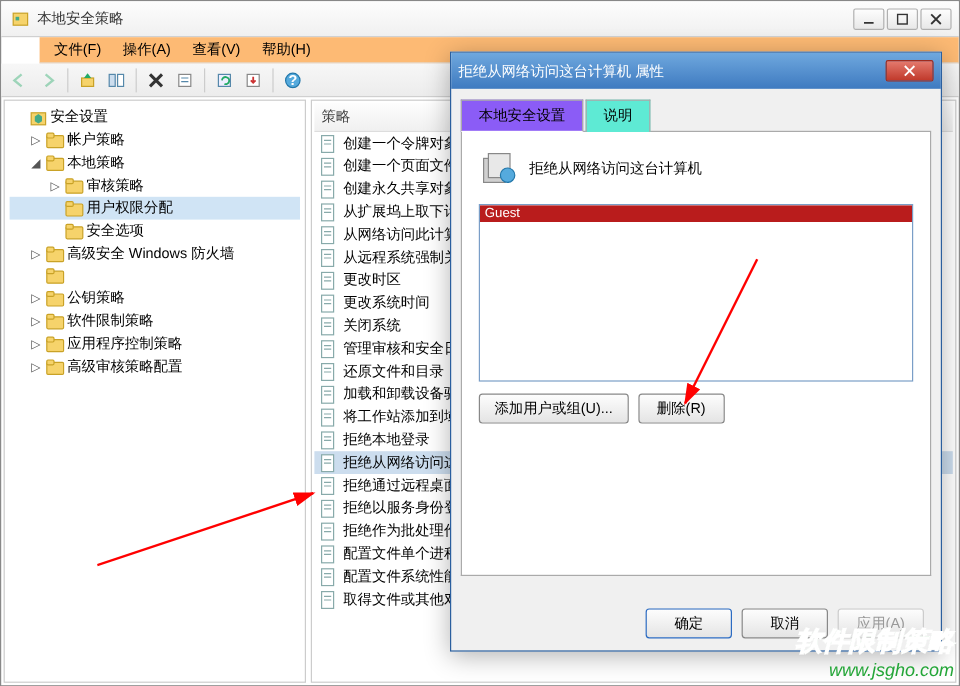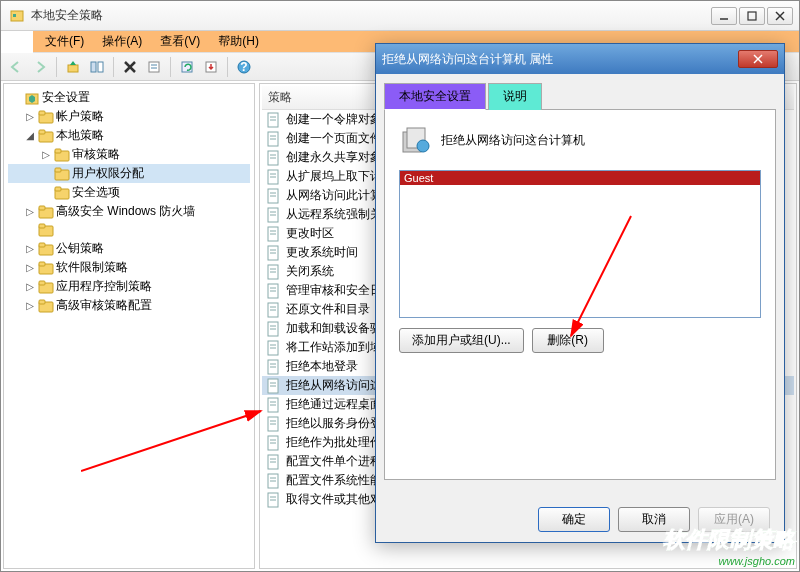--- a/index.html
+++ b/index.html
@@ -56,21 +56,21 @@
 .btn { padding: 3px 12px; border: 1px solid #888; background: linear-gradient(#fdfdfd,#e4e4e4); border-radius: 3px; cursor: pointer; min-width: 72px; text-align: center; }
 .btn.primary { border-color: #2b6bc2; }
 .btn.disabled { color: #999; border-color: #ccc; cursor: default; }
 .dlg-buttons { position: absolute; bottom: 10px; right: 14px; display: flex; gap: 8px; }
 
 
 .arrow { position: absolute; pointer-events: none; }
 
 .watermark { position: absolute; right: 4px; bottom: 4px; text-align: right; pointer-events: none; }
 .watermark .wm1 { font-size: 22px; font-weight: bold; font-style: italic; color: #24a638; -webkit-text-stroke: 1px #fff; }
-.watermark .wm2 { font-size: 11px; color: #24a638; font-style: italic; }
+.watermark .wm2 { font-size: 15px; color: #24a638; font-style: italic; }
 
 
 .folder-icon { width:16px;height:16px; }
 .folder-icon rect { fill:#f6d36b; stroke:#c9a227; }
 .page-icon rect { fill:#fff; stroke:#8aa; }
 </style>
 </head>
 <body>
 
 <div class="main-window">

